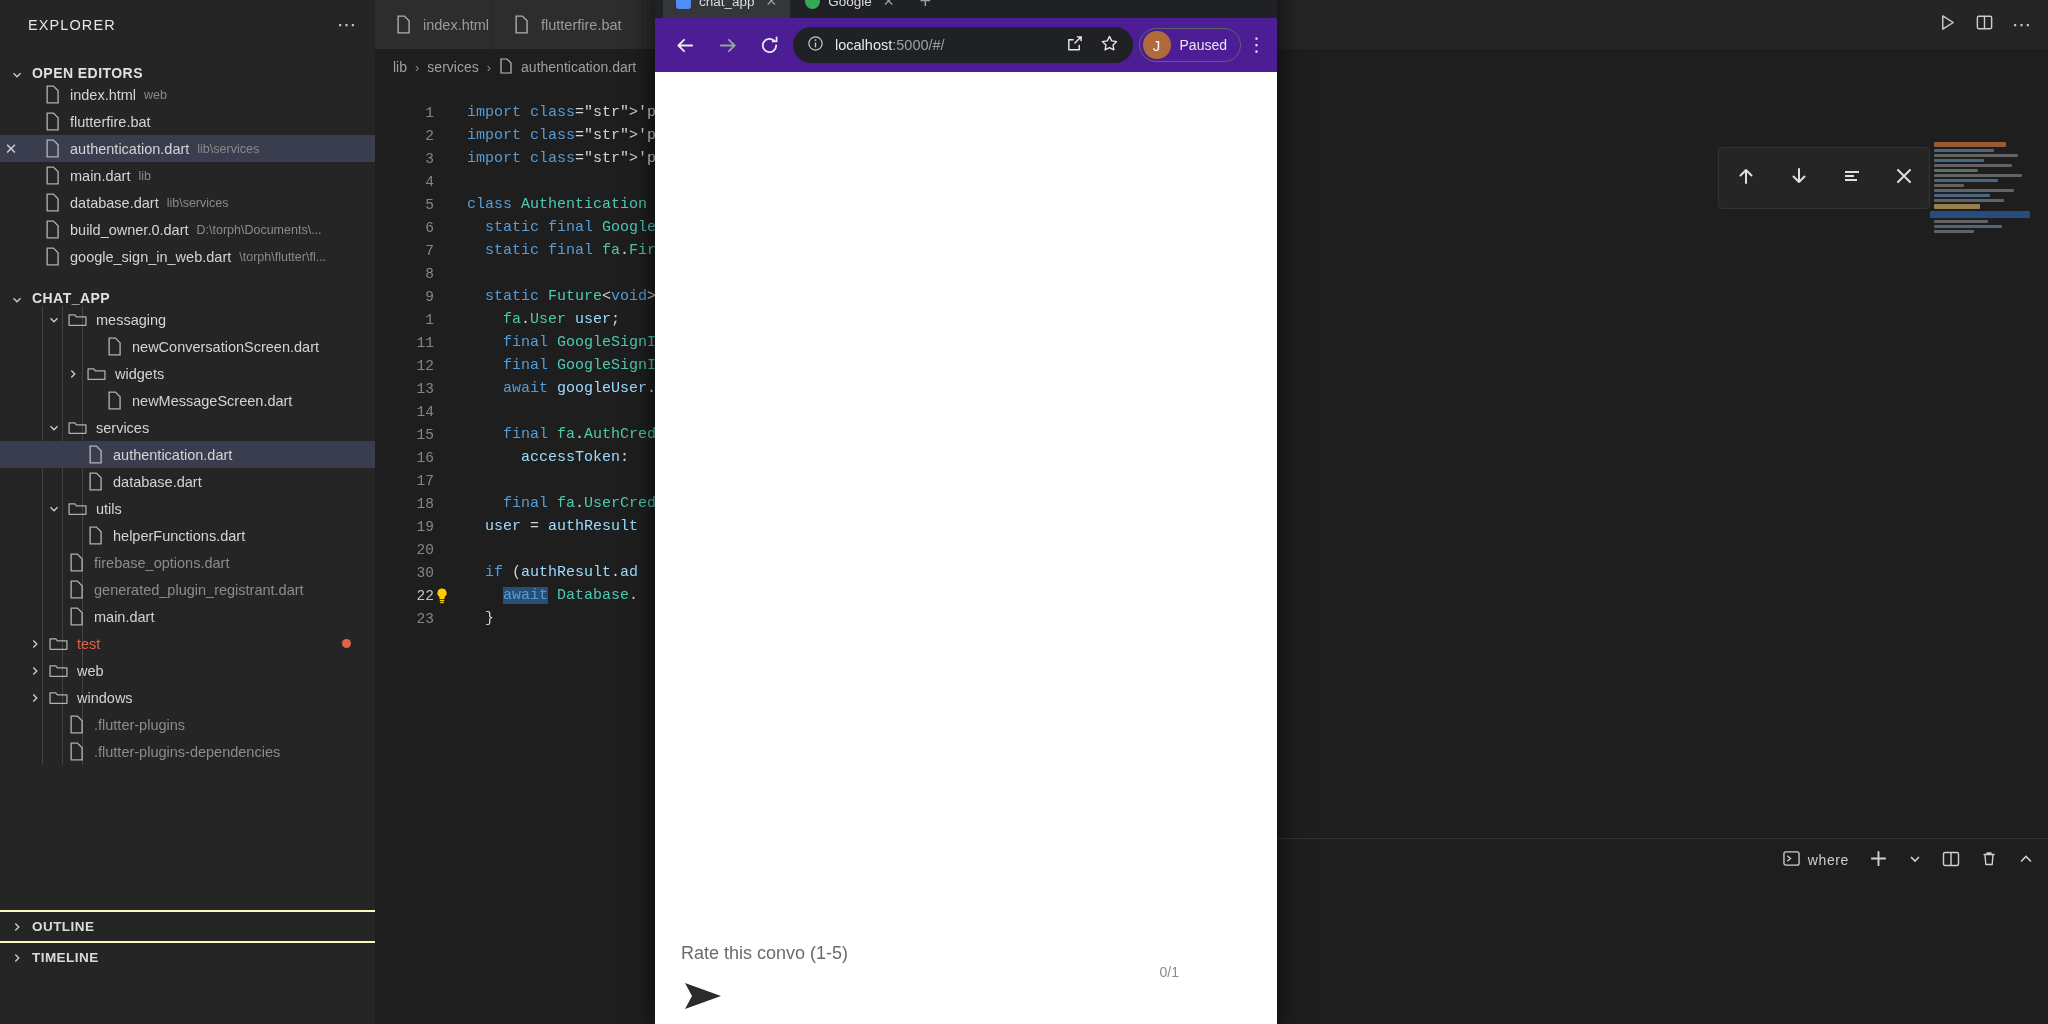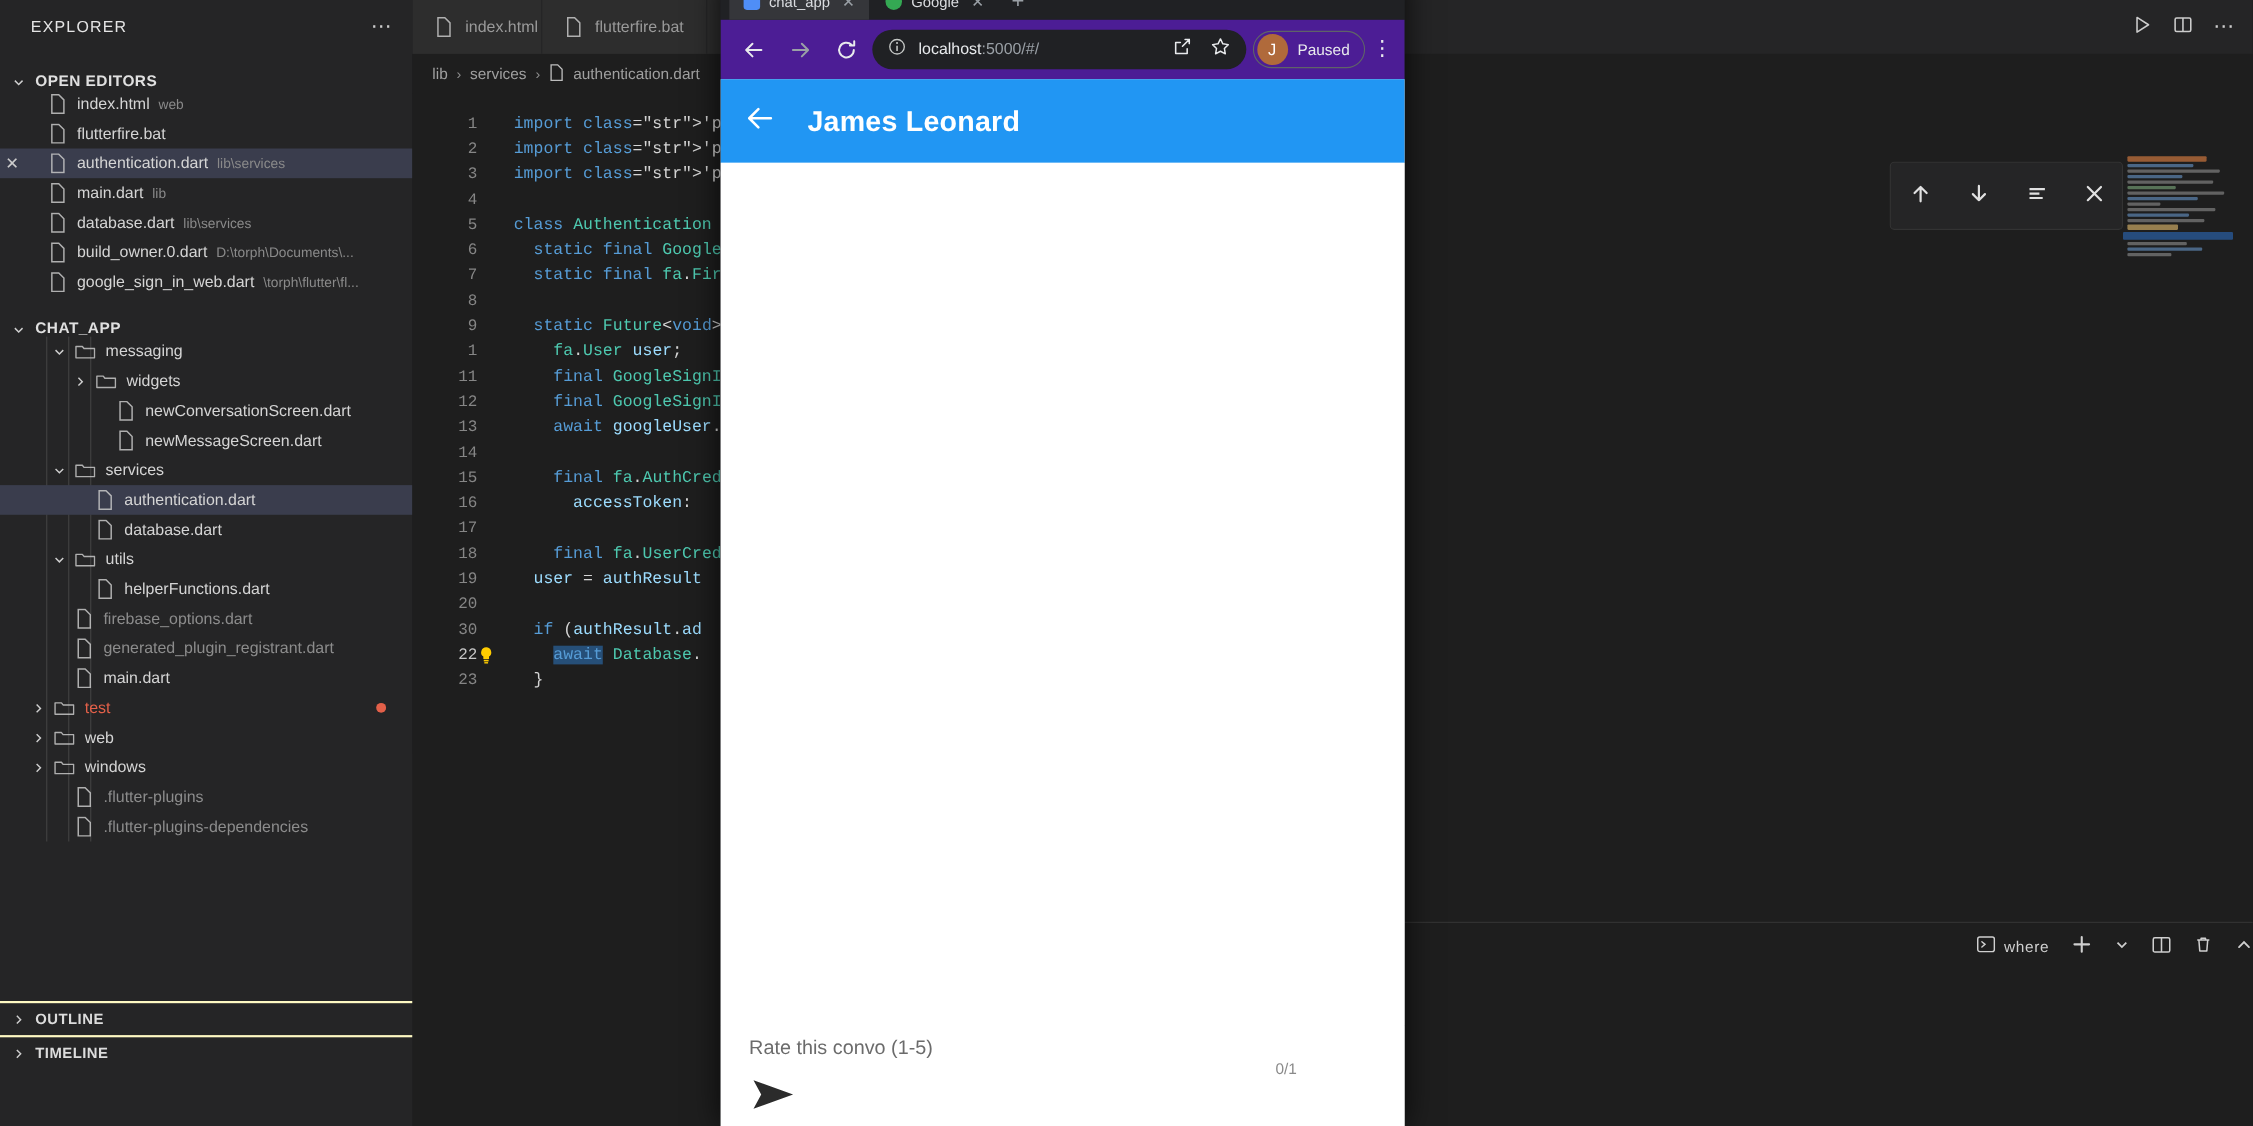--- a/index.html
+++ b/index.html
@@ -121,21 +121,21 @@
   .panel-tab.active::after {
     content: ""; position: absolute; left: 0; right: 0; bottom: -7px;
     height: 2px; background: #d0d0d0;
   }
   .badge-count {
     display: inline-block; background: #4d4d4d; color: #e6e6e6;
     border-radius: 10px; padding: 1px 8px; font-size: 12px; margin-left: 7px;
   }
   .panel-actions {
     margin-left: auto; display: flex; align-items: center; gap: 20px;
-    color: #cfcfcf; font-size: 14px;
+    padding-right: 14px; color: #cfcfcf; font-size: 14px;
   }
   .term-body {
     padding: 8px 0 0 16px; font-family: "Liberation Mono", monospace;
     font-size: 14.5px; color: #d6d6d6; line-height: 22px; white-space: pre;
   }
 
   
   .browser {
     position: absolute; left: 655px; top: -22px; width: 622px; height: 1046px;
     background: #202124; box-shadow: 0 0 26px rgba(0,0,0,.75); overflow: hidden;
@@ -297,40 +297,40 @@
               <path d="M2.5 4.3L6 7.8l3.5-3.5" stroke="#cfcfcf" stroke-width="1.3" fill="none"></path>
             </svg>
           </span>
           <span style="width:6px"></span>
           <span class="folder-ico"><svg width="19" height="17" viewBox="0 0 18 15">
               <path d="M1 3.2h5.5l1.4 1.8H17V13H1z" fill="none" stroke="#c8c8c8" stroke-width="1.2" stroke-linejoin="round"></path>
             </svg></span>
           <span class="row-label">messaging</span>
         </div>
         <div class="tree-row">
+          <span style="display:inline-block;width:86px;flex:0 0 86px;"></span>
+          <span class="chev"></span>
+          <span style="width:6px"></span>
+          <span class="file-ico"><svg width="17" height="19" viewBox="0 0 14 17">
+              <path d="M2.2 1h5.6l4.2 4.2V16H2.2z" fill="none" stroke="#c8c8c8" stroke-width="1.2"></path>
+            </svg></span>
+          <span class="row-label">newConversationScreen.dart</span>
+        </div>
+        <div class="tree-row">
           <span style="display:inline-block;width:67px;flex:0 0 67px;"></span>
           <span class="chev">
             <svg width="12" height="12" viewBox="0 0 12 12">
               <path d="M4.3 2.5L7.8 6l-3.5 3.5" stroke="#cfcfcf" stroke-width="1.3" fill="none"></path>
             </svg>
           </span>
           <span style="width:6px"></span>
           <span class="folder-ico"><svg width="19" height="17" viewBox="0 0 18 15">
               <path d="M1 3.2h5.5l1.4 1.8H17V13H1z" fill="none" stroke="#c8c8c8" stroke-width="1.2" stroke-linejoin="round"></path>
             </svg></span>
           <span class="row-label">widgets</span>
-        </div>
-        <div class="tree-row">
-          <span style="display:inline-block;width:86px;flex:0 0 86px;"></span>
-          <span class="chev"></span>
-          <span style="width:6px"></span>
-          <span class="file-ico"><svg width="17" height="19" viewBox="0 0 14 17">
-              <path d="M2.2 1h5.6l4.2 4.2V16H2.2z" fill="none" stroke="#c8c8c8" stroke-width="1.2"></path>
-            </svg></span>
-          <span class="row-label">newConversationScreen.dart</span>
         </div>
         <div class="tree-row">
           <span style="display:inline-block;width:86px;flex:0 0 86px;"></span>
           <span class="chev"></span>
           <span style="width:6px"></span>
           <span class="file-ico"><svg width="17" height="19" viewBox="0 0 14 17">
               <path d="M2.2 1h5.6l4.2 4.2V16H2.2z" fill="none" stroke="#c8c8c8" stroke-width="1.2"></path>
             </svg></span>
           <span class="row-label">newMessageScreen.dart</span>
         </div>
@@ -743,28 +743,20 @@
 
       <span class="profile-pill">
         <span class="avatar-circle">J</span>
         <span class="pill-label">Paused</span>
       </span>
 
       <span class="kebab">⋮</span>
     </div>
 
     <div class="app-viewport">
-      <div class="appbar">
-        <span>
-          <svg width="29" height="29" viewBox="0 0 28 28">
-              <path d="M23 14H5M12 6l-8 8 8 8" stroke="#ffffff" stroke-width="2.2" fill="none" stroke-linecap="round" stroke-linejoin="round"></path>
-            </svg>
-        </span>
-        <span class="appbar-title">James Leonard</span>
-      </div>
 
       <div class="msg-list"></div>
 
       <div class="composer">
         <div class="rate-label">Rate this convo (1-5)</div>
         <div class="counter">0/1</div>
         <div class="composer-row">
           <div class="send-btn">
             <span>
               <svg width="42" height="32" viewBox="0 0 42 32">

